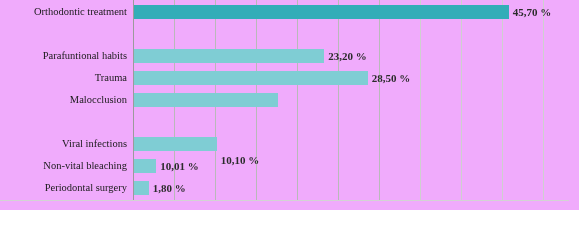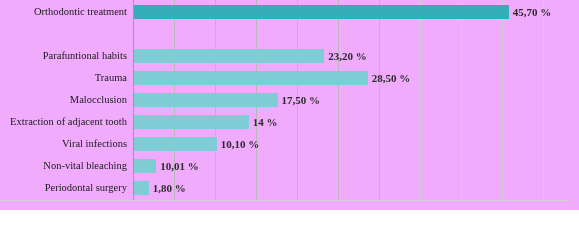--- a/index.html
+++ b/index.html
@@ -132,31 +132,25 @@
         <div class="cat-label">Parafuntional habits</div>
         <div class="bar" title="Parafuntional habits 23,20 %" style="width: 190.24px; background: rgb(127, 205, 212);"></div>
         <div class="value-label" style="left: 328.24px;">23,20 %</div>
       </div>
       <div class="row" style="top: 67px;">
         <div class="bar" title="Poor oral health 22,90 %" style="width: 187.78px; background: rgb(127, 205, 212);"></div>
       </div>
       <div class="row" style="top: 89px;">
         <div class="cat-label">Malocclusion</div>
         <div class="bar" title="Malocclusion 17,50 %" style="width: 143.5px; background: rgb(127, 205, 212);"></div>
-        <div class="value-label" style="left: 281.5px;">17,50 %</div>
-      </div>
-      <div class="row" style="top: 111px;">
-        <div class="cat-label">Extraction of adjacent tooth</div>
-        <div class="bar" title="Extraction of adjacent tooth 14 %" style="width: 114.8px; background: rgb(127, 205, 212);"></div>
-        <div class="value-label" style="left: 252.8px;">14 %</div>
       </div>
       <div class="row" style="top: 133px;">
         <div class="cat-label">Viral infections</div>
         <div class="bar" title="Viral infections 10,10 %" style="width: 82.82px; background: rgb(127, 205, 212);"></div>
-        <div class="value-label" style="left: 220.82px;">10,10 %</div>
+        <div class="value-label" style="left: 220.82px; margin-top: 16px;">10,10 %</div>
       </div>
       <div class="row" style="top: 155px;">
         <div class="cat-label">Non-vital bleaching</div>
         <div class="bar" title="Non-vital bleaching 2,70 %" style="width: 22.14px; background: rgb(127, 205, 212);"></div>
         <div class="value-label" style="left: 160.14px;">10,01 %</div>
       </div>
       <div class="row" style="top: 177px;">
         <div class="cat-label">Periodontal surgery</div>
         <div class="bar" title="Periodontal surgery 1,80 %" style="width: 14.76px; background: rgb(127, 205, 212);"></div>
         <div class="value-label" style="left: 152.76px; text-align: right;">1,80 %</div>

